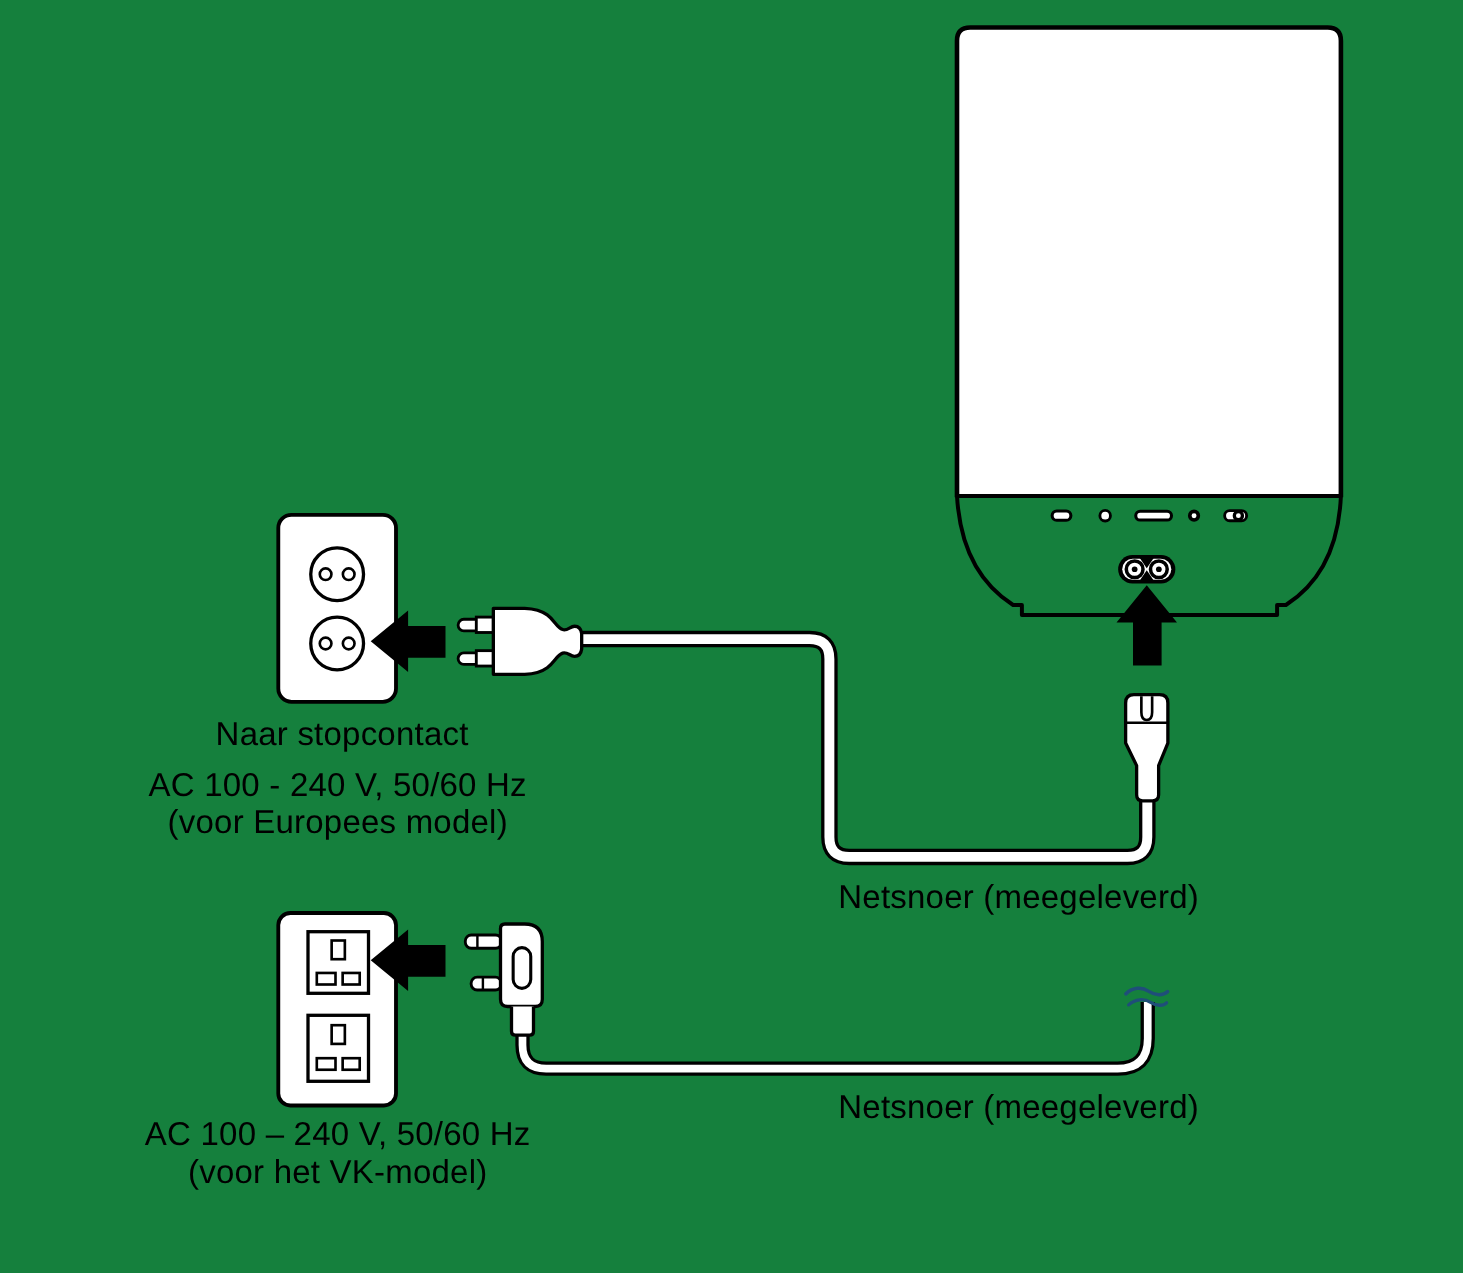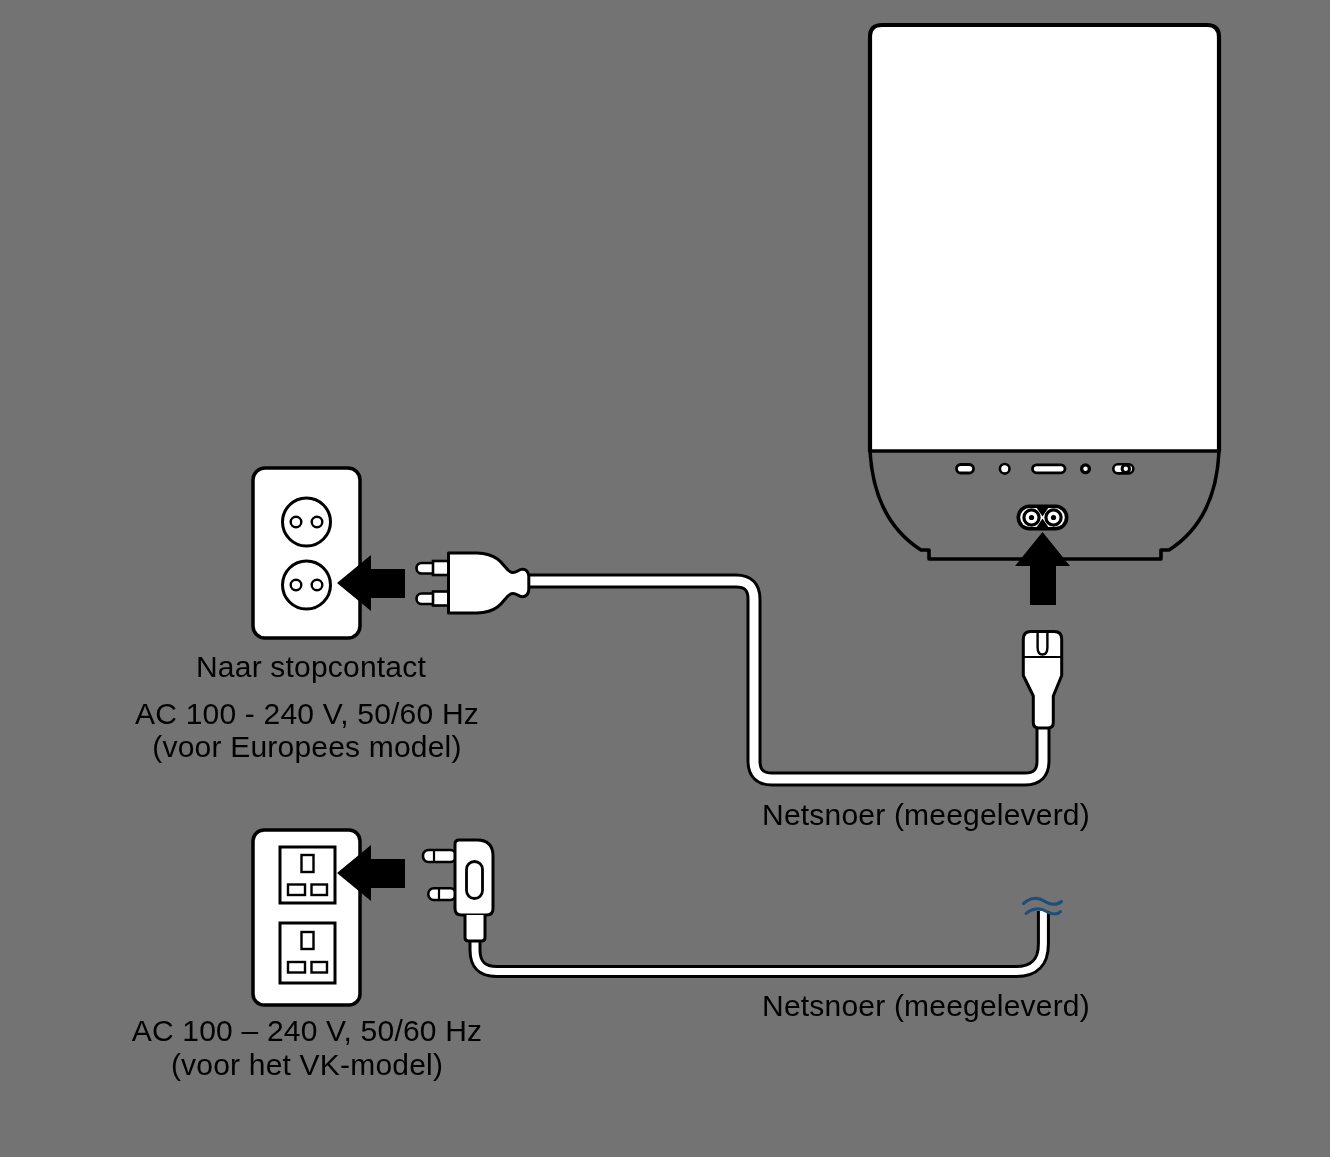--- a/index.html
+++ b/index.html
@@ -7,21 +7,21 @@
     padding: 0;
     background: #ffffff;
     width: 1330px;
     height: 1157px;
     overflow: hidden;
   }
   .stage {
     position: relative;
     width: 1330px;
     height: 1157px;
-    background: #737373;
+    background: #15803d;
   }
   svg { display: block; }
   .label {
     font-family: "Liberation Sans", "DejaVu Sans", sans-serif;
     font-size: 30px;
     fill: #000000;
     letter-spacing: 0.2px;
   }
   .outline { fill: #ffffff; stroke: #000000; }
   .thin    { fill: none;    stroke: #000000; }

